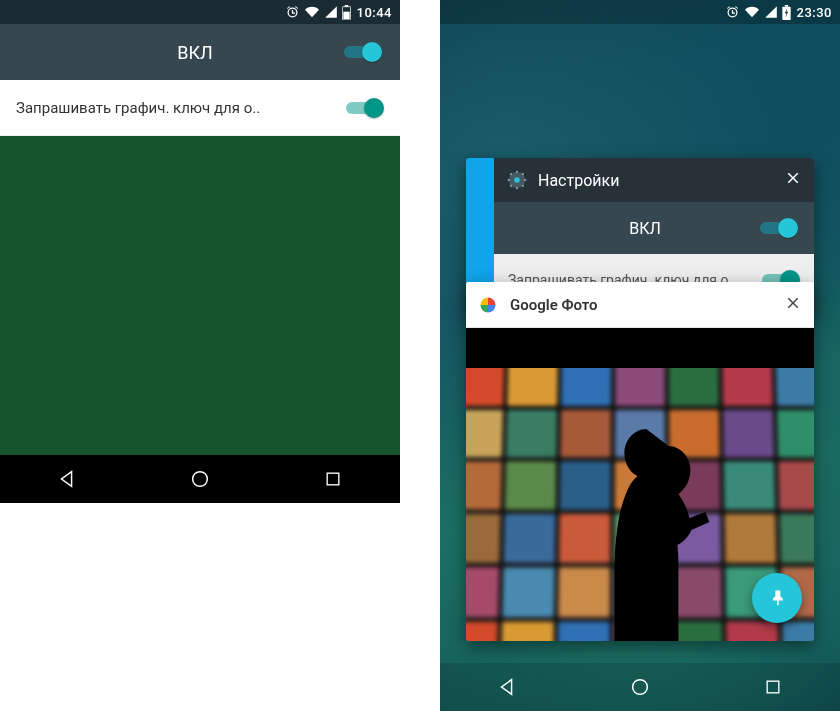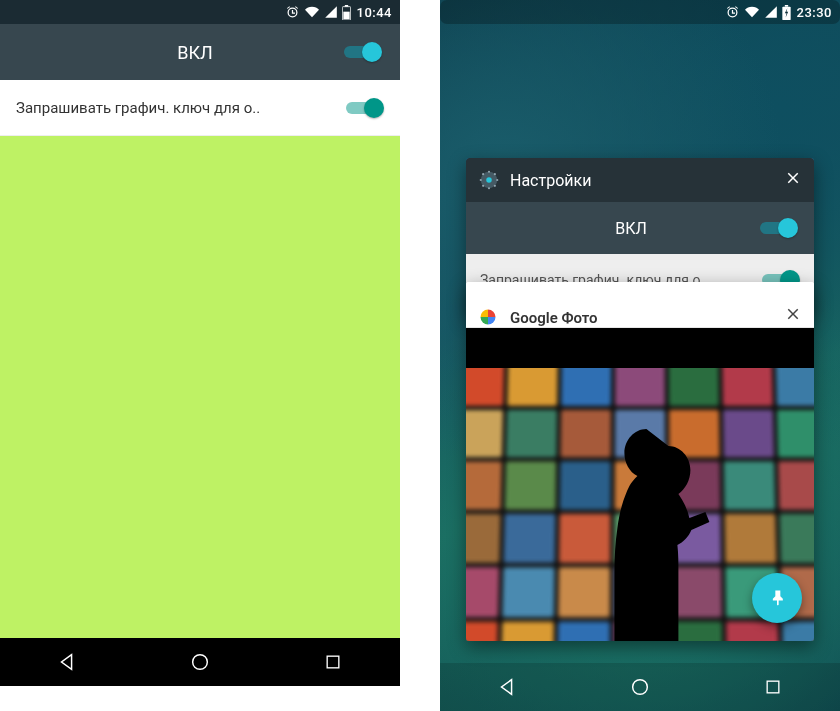--- a/index.html
+++ b/index.html
@@ -5,38 +5,38 @@
   * { box-sizing: border-box; margin: 0; padding: 0; }
   body {
     width: 840px;
     height: 711px;
     background: #ffffff;
     font-family: Roboto, "Helvetica Neue", Arial, sans-serif;
     display: flex;
     overflow: hidden;
   }
   .phone { position: relative; overflow: hidden; }
-  .phone-left { width: 400px; height: 686px; background: #bef264; }
+  .phone-left { width: 400px; height: 503px; background: #14532d; }
   .gap { width: 40px; height: 711px; background: #ffffff; }
   .phone-right { width: 400px; height: 711px; background: #0f2f3a; }
 
   
   .status-bar {
     height: 24px;
     display: flex;
     align-items: center;
     justify-content: flex-end;
     padding: 0 8px;
     color: #ffffff;
     font-size: 13px;
     font-weight: 500;
     gap: 4px;
   }
   .status-left .status-bar { background: #1b2b33; }
-  .phone-right .status-bar { background: rgba(0,0,0,0.25); position: relative; z-index: 5; border-radius: 7px; }
+  .phone-right .status-bar { background: rgba(0,0,0,0.25); position: relative; z-index: 5; }
   .status-bar svg { display: block; }
   .status-time { margin-left: 2px; letter-spacing: 0.5px; }
 
   
   .app-bar {
     height: 56px;
     background: #263238;
     color: #ffffff;
     display: flex;
     align-items: center;
@@ -108,40 +108,40 @@
       linear-gradient(155deg, #0b3b4a 0%, #14515e 35%, #1a6b60 60%, #0f4c52 100%);
   }
 
   
   .recents { position:absolute; top:158px; left:26px; right:26px; bottom:70px; }
   .card {
     position:absolute; left:0; right:0;
     border-radius:3px; overflow:hidden;
     box-shadow:0 6px 18px rgba(0,0,0,.45);
   }
-  .card-settings { top:0; height:158px; background:#0ea5e9; }
+  .card-settings { top:0; height:158px; background:#0ea5e9;padding-left:28px; }
   .card-settings .card-hdr {
     height:44px; background:#263238; color:#fff;
     display:flex; align-items:center; padding:0 12px; gap:10px;
   }
   .card-hdr .title { flex:1; font-size:16px; }
   .card-settings .mini-master {
     height:52px; background:#37474f; display:flex; align-items:center; justify-content:space-between;
     padding:0 16px; color:#fff; font-size:16px;
   }
   .card-settings .mini-master .label { flex:1; text-align:center; margin-left:22px;}
   .card-settings .mini-setting {
     height:52px; background:#eeeeee; display:flex; align-items:center; justify-content:space-between;
     padding:0 14px; color:#555; font-size:14px;
   }
 
   .card-photos { top:124px; bottom:0; background:#ffffff; }
   .card-photos .card-hdr {
     height:46px; background:#ffffff; color:#333;
-    display:flex; align-items:flex-end; padding:0 12px; gap:12px;
+    display:flex; align-items:center; padding:0 12px; gap:12px;
     border-bottom:1px solid #e6e6e6;
   }
   .card-photos .card-hdr .title { flex:1; font-size:15px; font-weight:600; color:#333; }
   .card-photos .black-strip { height:40px; background:#000000; }
   .photos-body {
     position:absolute; top:86px; left:0; right:0; bottom:0;
     background:#111;
     overflow:hidden;
   }
   .tile-grid {

